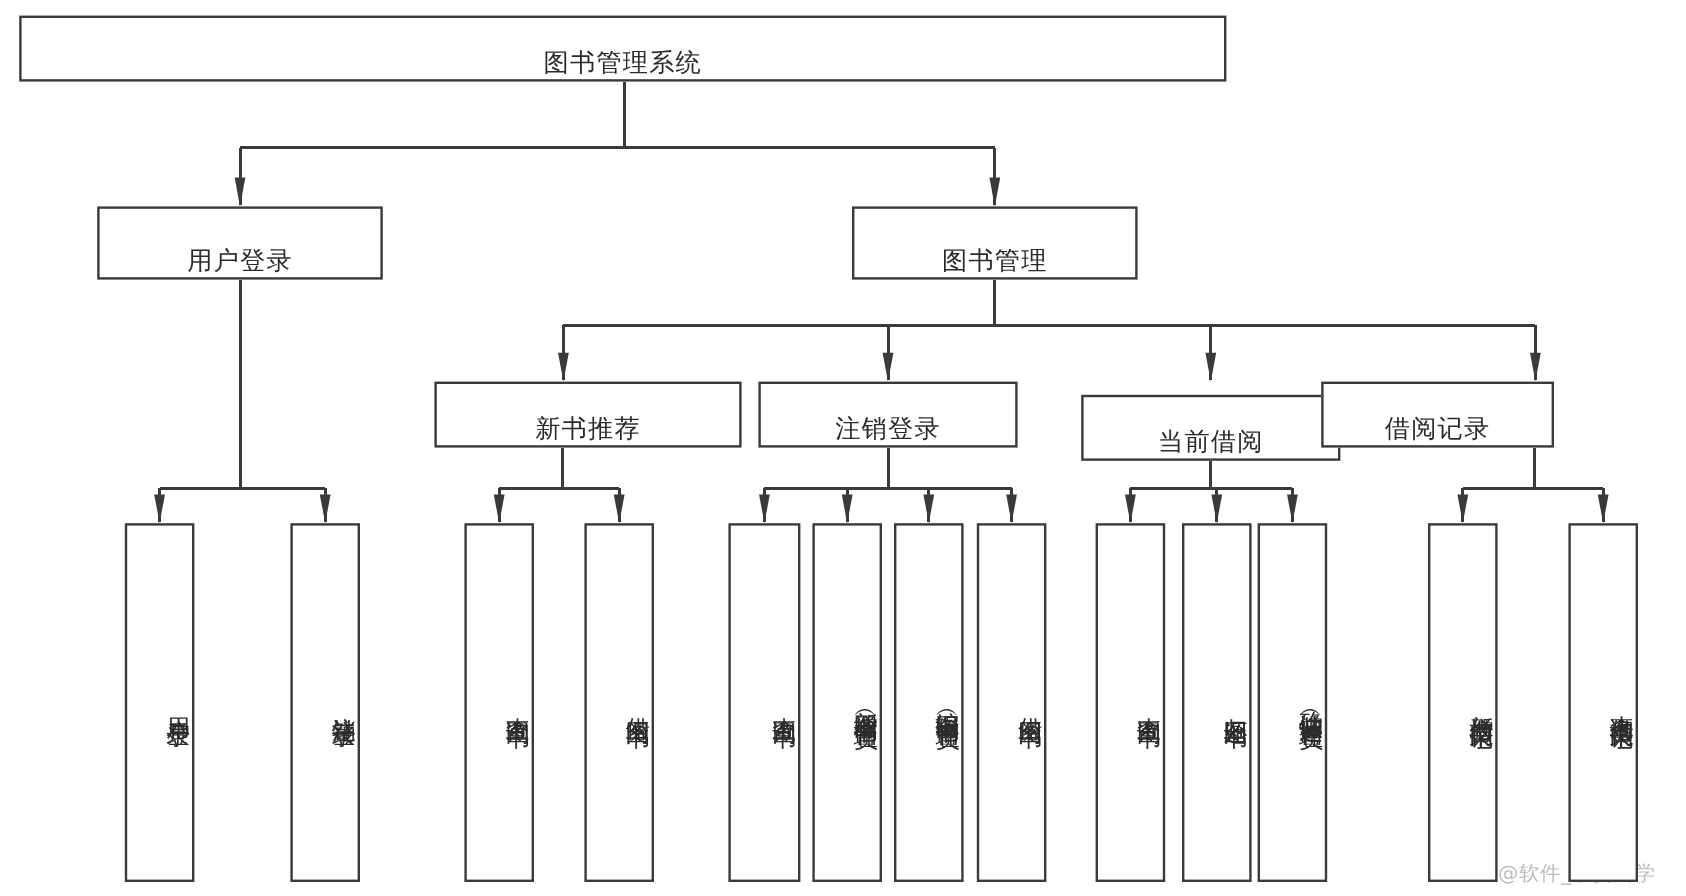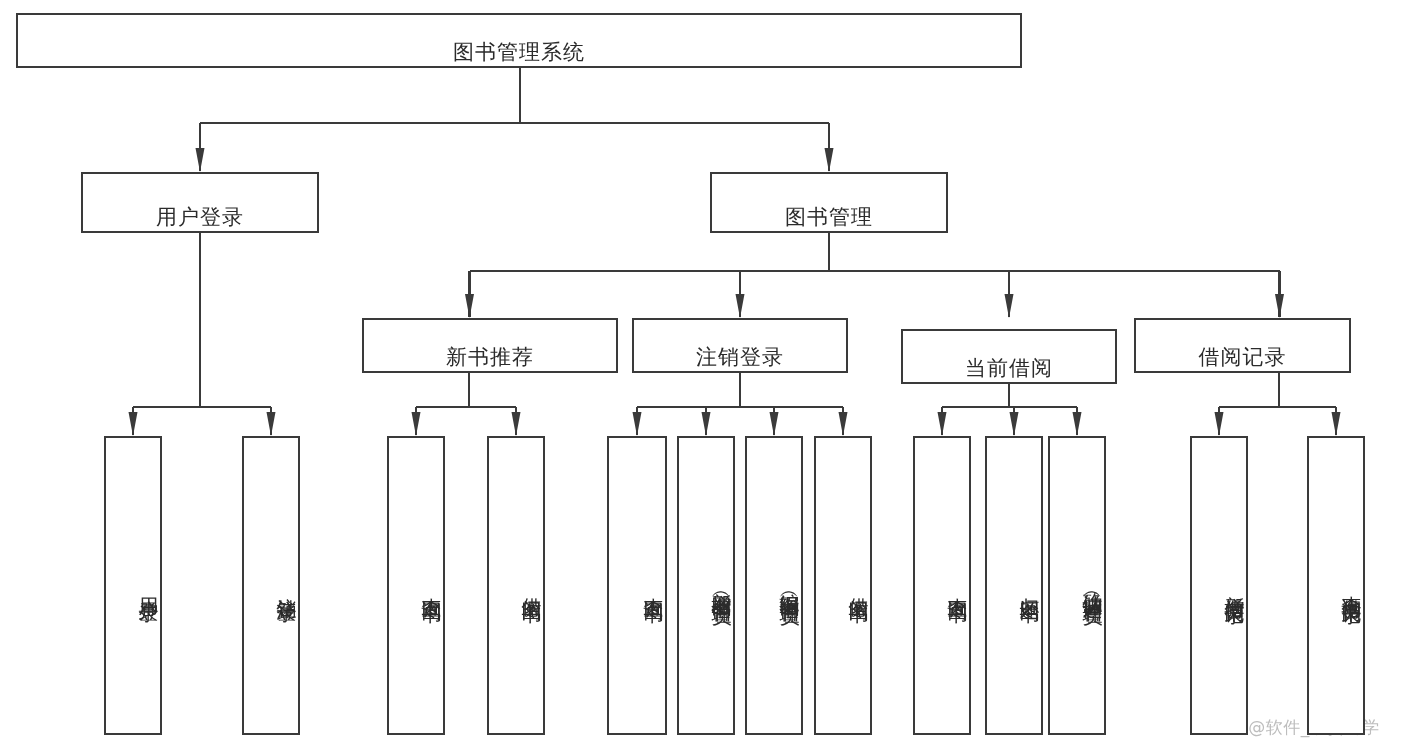--- a/index.html
+++ b/index.html
@@ -134,21 +134,21 @@
     </div>
     <div class="node horiz" style="left: 362px; top: 318px; width: 256px; height: 55px;">
       <span>新书推荐</span>
     </div>
     <div class="node horiz" style="left: 632px; top: 318px; width: 216px; height: 55px;">
       <span>注销登录</span>
     </div>
     <div class="node horiz" style="left: 901px; top: 318px; width: 216px; height: 55px; margin-top: 11px;">
       <span>当前借阅</span>
     </div>
-    <div class="node horiz" style="left: 1134px; top: 318px; width: 217px; height: 55px; font-family: Liberation Mono, monospace;">
+    <div class="node horiz" style="left: 1101px; top: 318px; width: 194px; height: 55px; font-family: Liberation Mono, monospace;">
       <span>借阅记录</span>
     </div>
     <div class="node vert" style="left: 104px; top: 436px; width: 58px; height: 299px;">
       <span class="vlabel">用户登录</span>
     </div>
     <div class="node vert" style="left: 242px; top: 436px; width: 58px; height: 299px;">
       <span class="vlabel">注销登录</span>
     </div>
     <div class="node vert" style="left: 387px; top: 436px; width: 58px; height: 299px;">
       <span class="vlabel">查询图书</span>

